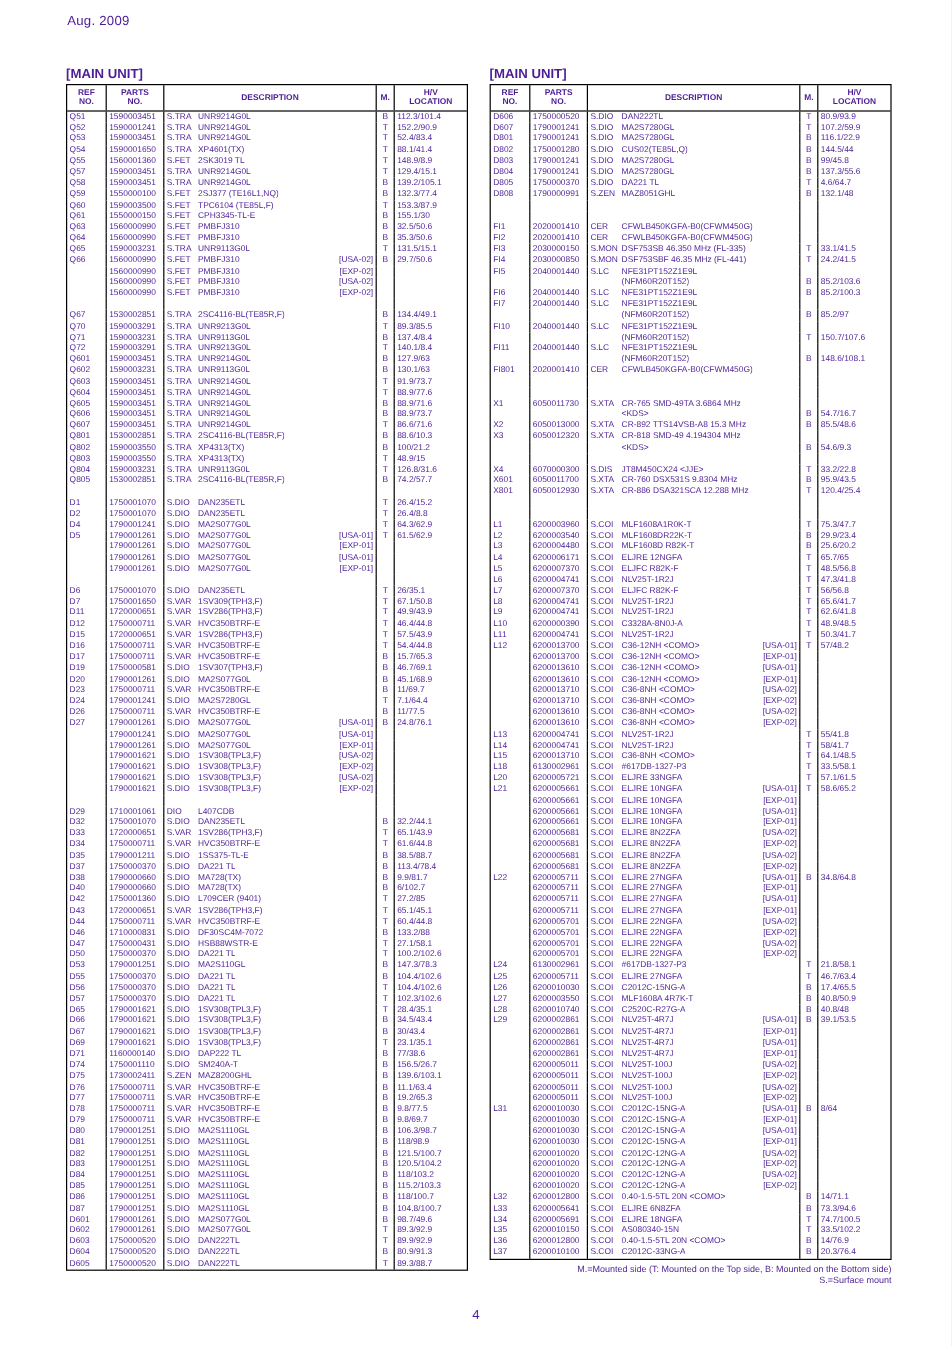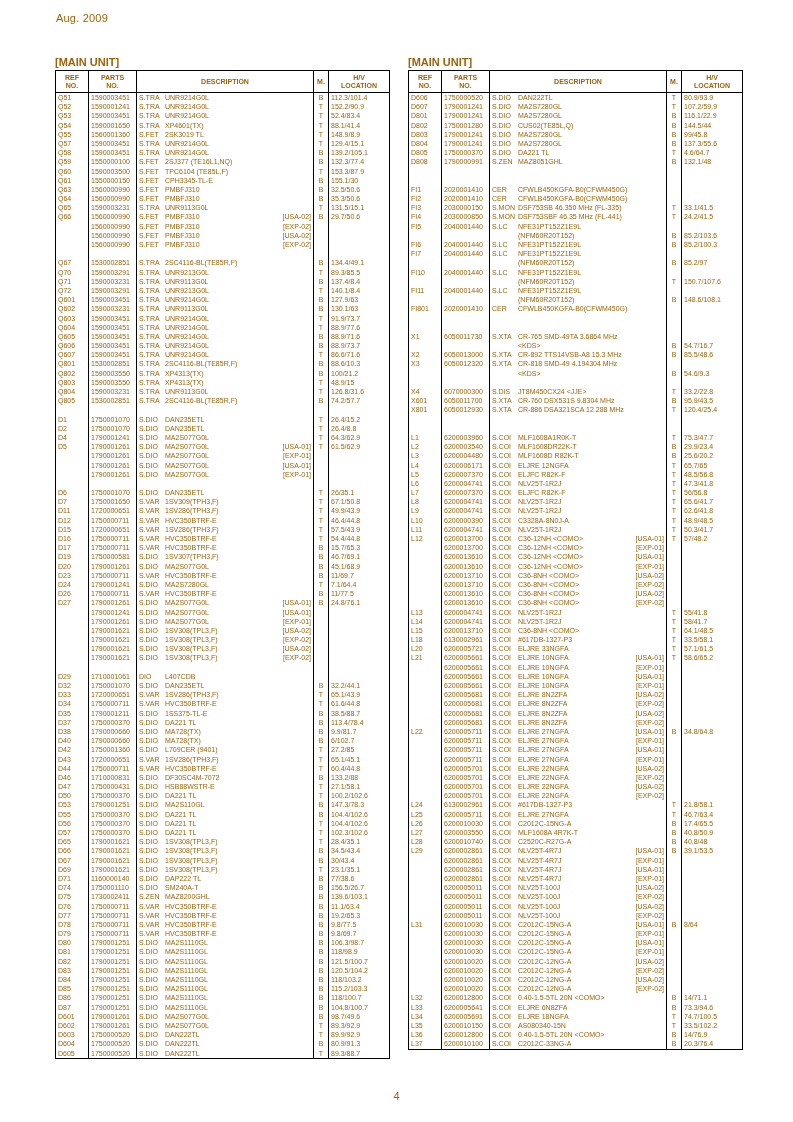--- a/index.html
+++ b/index.html
@@ -1,18 +1,18 @@
 <!DOCTYPE html>
 <html><head>
 <meta charset="utf-8">
 <style>
   html,body { margin:0; padding:0; background:#e8e8e8; }
   .page {
     position:relative; width:793px; height:1122px; margin:0 auto;
-    background:#ffffff; color:#a16207;
+    background:#ffffff; color:#4c1d95;
     font-family:"Liberation Sans", sans-serif;
     overflow:hidden;
   }
   .date { position:absolute; left:56px; top:12px; font-size:11px; letter-spacing:.2px; }
   .content { position:absolute; top:36px; left:55px; right:50px; display:flex; gap:18px;margin-top:20px; }
   .table-block { flex:1; min-width:0; }
   .block-title { font-size:11px; font-weight:bold; margin:0 0 2px 0; }
   .ptable { border:1.5px solid #000; background:#fff; }
   .thead {
     display:grid; grid-template-columns:33px 48px minmax(0,1fr) 15px 60px;
@@ -2394,18 +2394,22 @@
     <div class="td c-desc">
       <span class="dtype">S.COI</span>
       <span class="dname">C2012C-33NG-A</span>
       <span class="dvar"></span>
     </div>
     <div class="td c-m">B</div>
     <div class="td c-hv">20.3/76.4</div>
   </div>
           </div>
       </div>
+      <div class="footnotes">
+        <div>M.=Mounted side (T: Mounted on the Top side, B: Mounted on the Bottom side)</div>
+        <div>S.=Surface mount</div>
+      </div>
     </section>
 
   </div>
 
   <div class="page-number">4</div>
 </div>
 
 </body></html>

